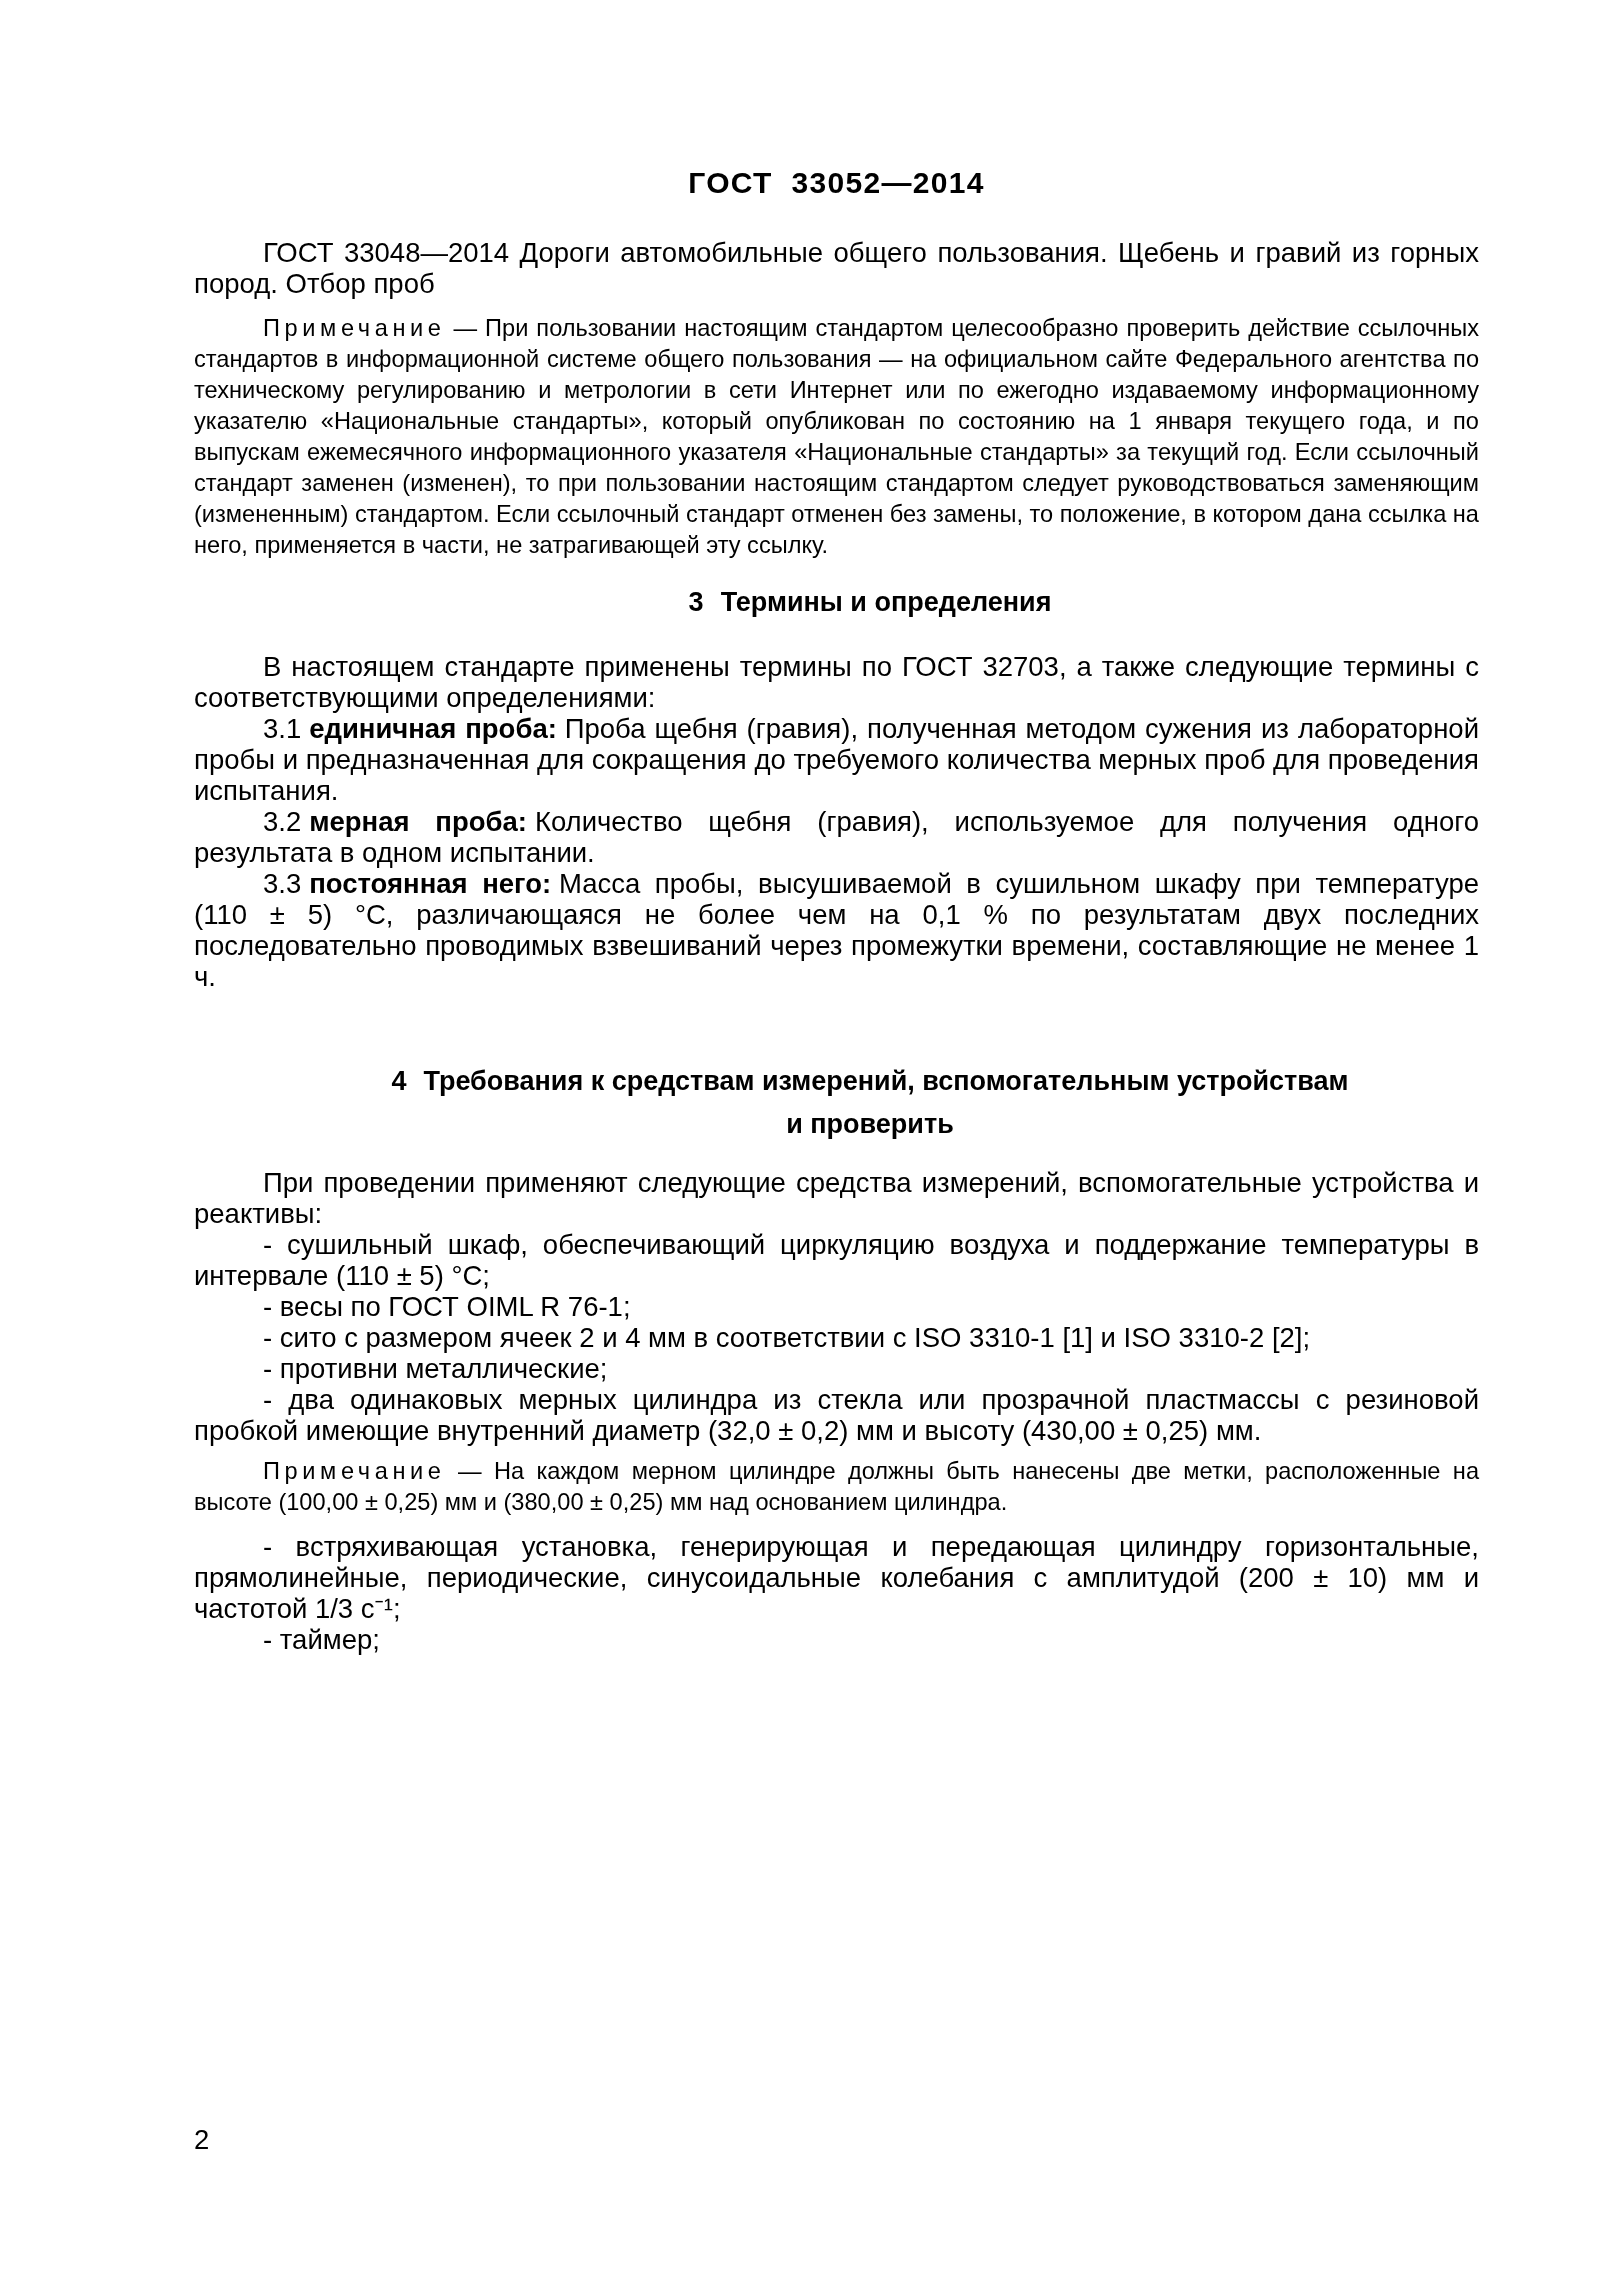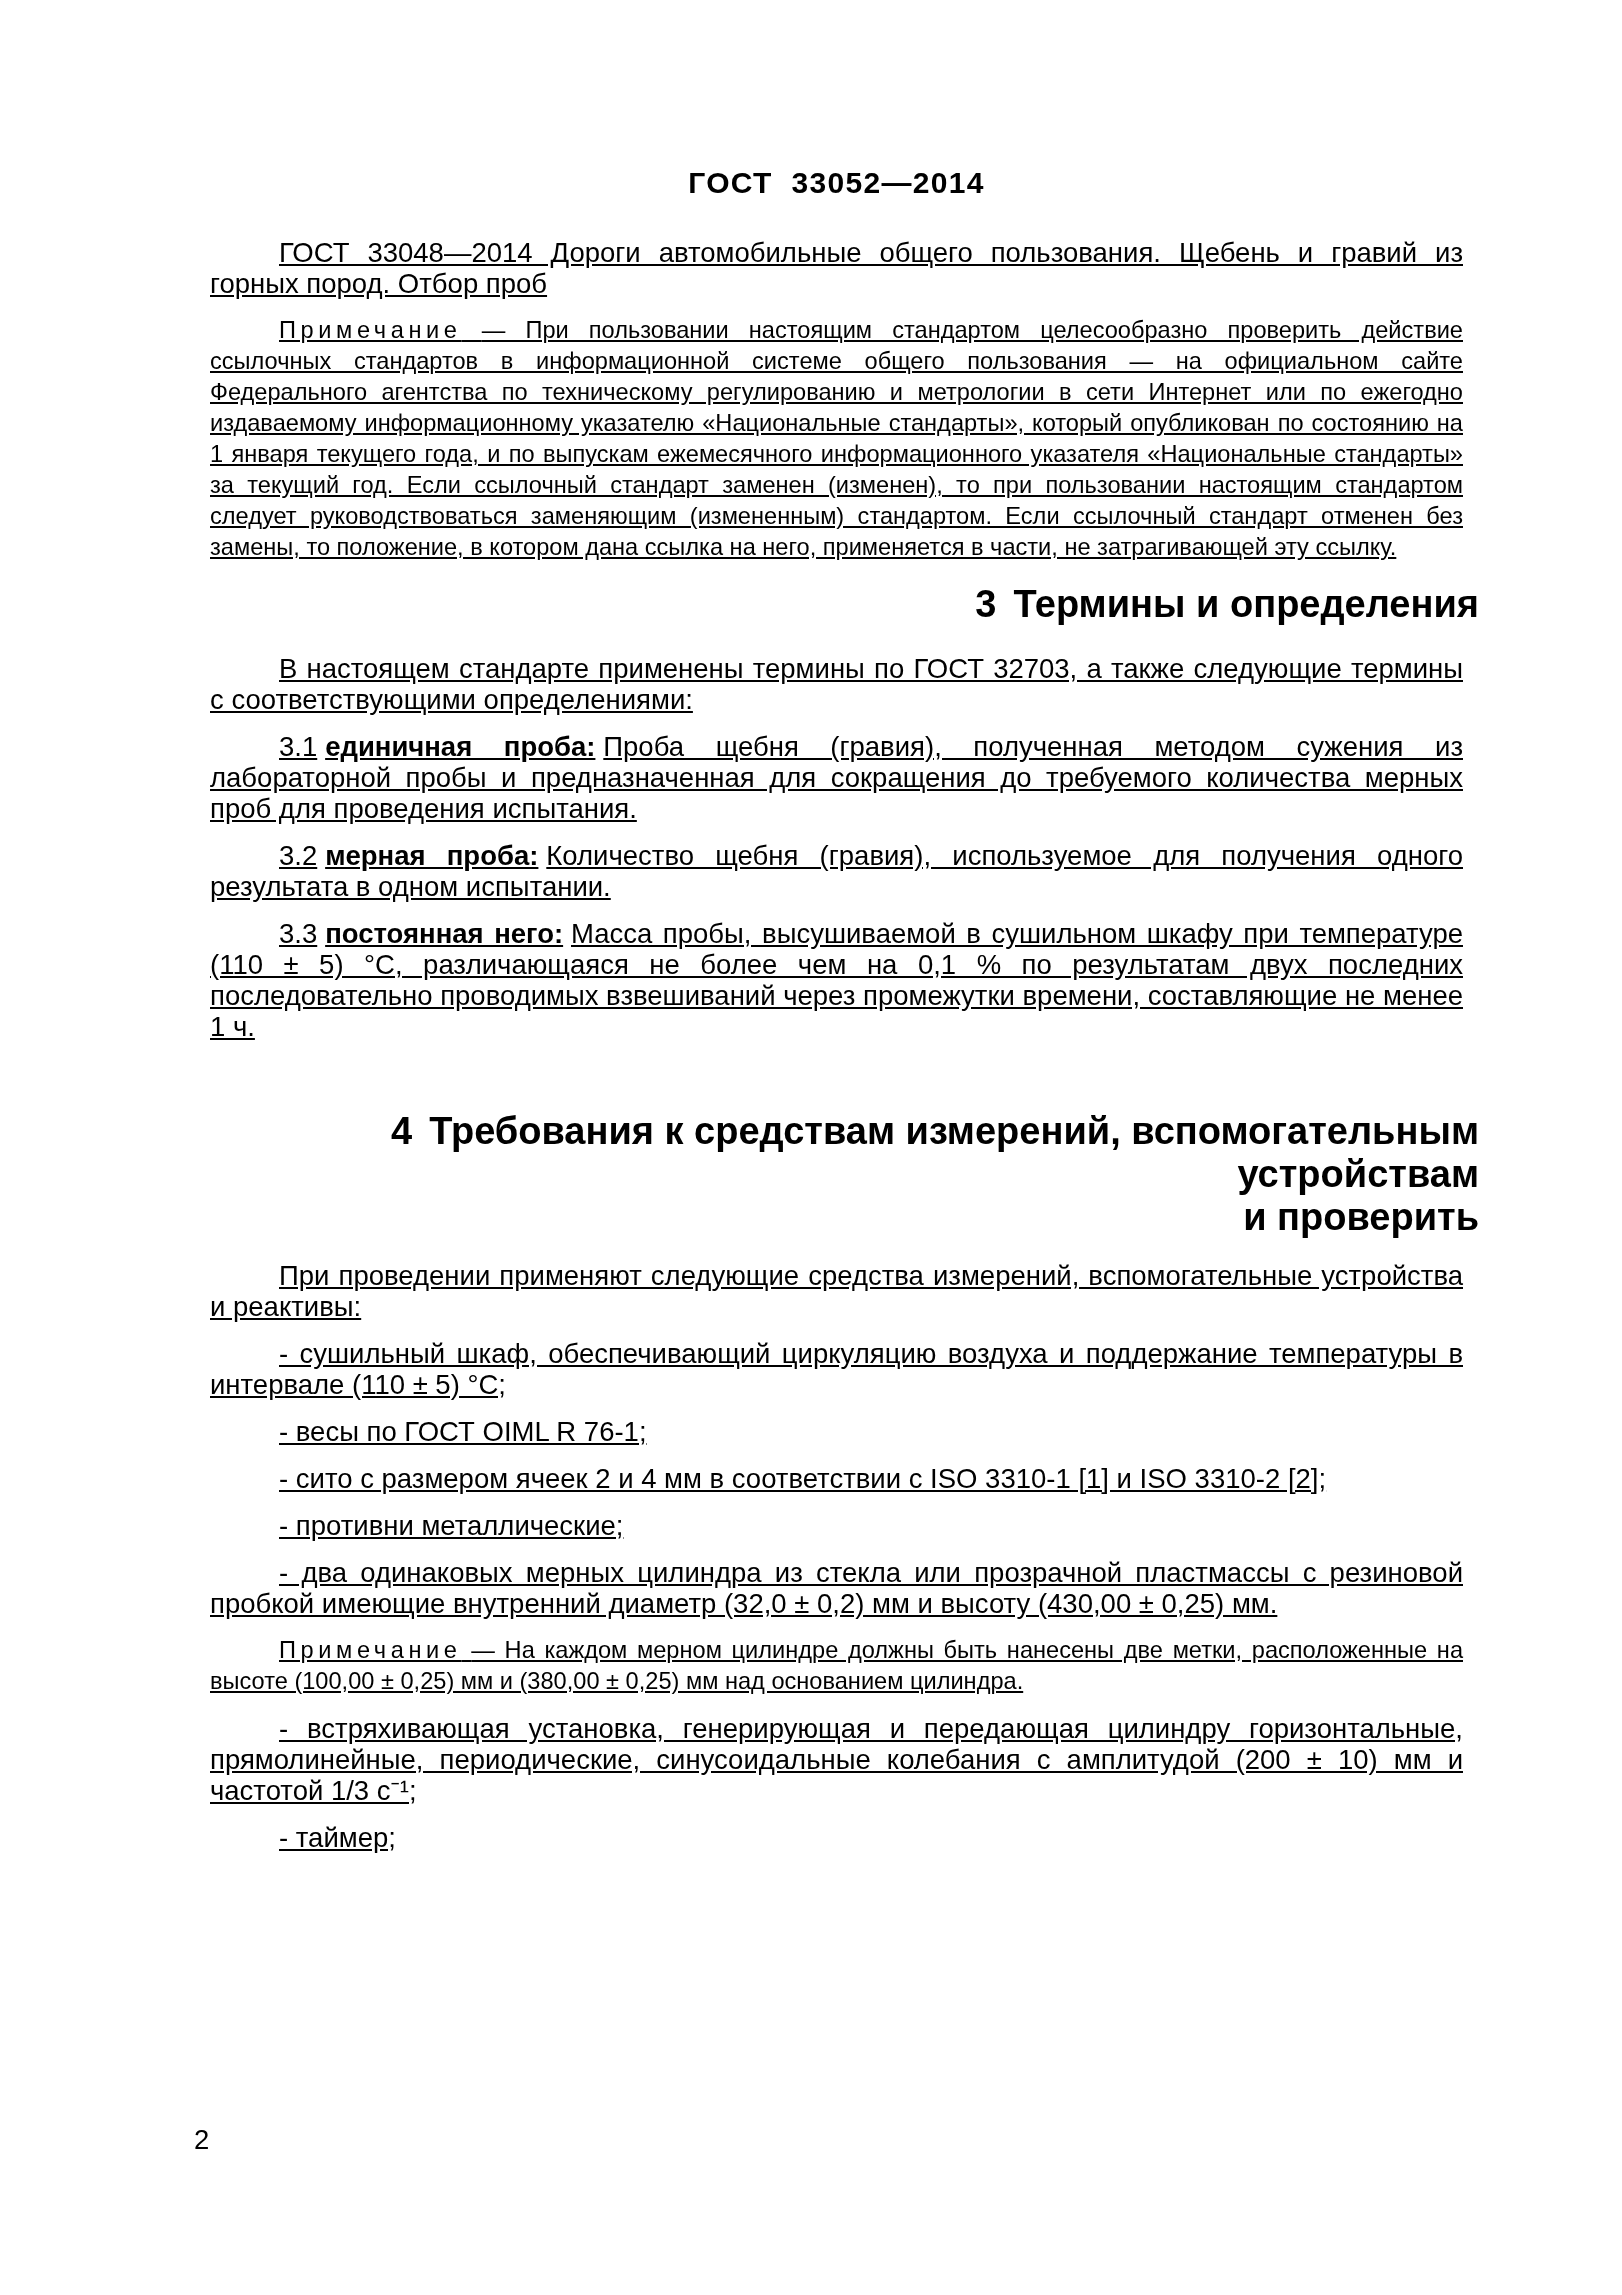--- a/index.html
+++ b/index.html
@@ -20,39 +20,39 @@
     width: 1285px;
   }
   .running-header {
     font-weight: bold;
     font-size: 30px;
     line-height: 33px;
     letter-spacing: 1.3px;
     word-spacing: 9.2px;
     text-align: center;
   }
-  p { margin: 16px; text-decoration: underline; }
+  p { margin: 0; }
   .body {
     font-size: 27.5px;
     line-height: 31px;
     text-align: justify;
   }
   .ind { text-indent: 69px; }
   .note {
     font-size: 23.6px;
     line-height: 31px;
     text-align: justify;
   }
   .nlabel { letter-spacing: 4.6px; }
   .h {
     font-weight: bold;
-    font-size: 38px;
+    font-size: 27px;
     margin: 0;
     padding-left: 67px;
-    text-align: right;
+    text-align: center;
   }
   .h3 { margin-top: 23.6px; line-height: 35px; }
   .h4 { margin-top: 68px; line-height: 43px; }
   .hnum { margin-right: 17px; }
   .mt-ref    { margin-top: 38px; }
   .mt-note1  { margin-top: 14.4px; }
   .mt-s3intro{ margin-top: 31px; }
   .mt-s4intro{ margin-top: 21px; }
   .mt-note2  { margin-top: 10.5px; }
   .mt-after  { margin-top: 13px; }

